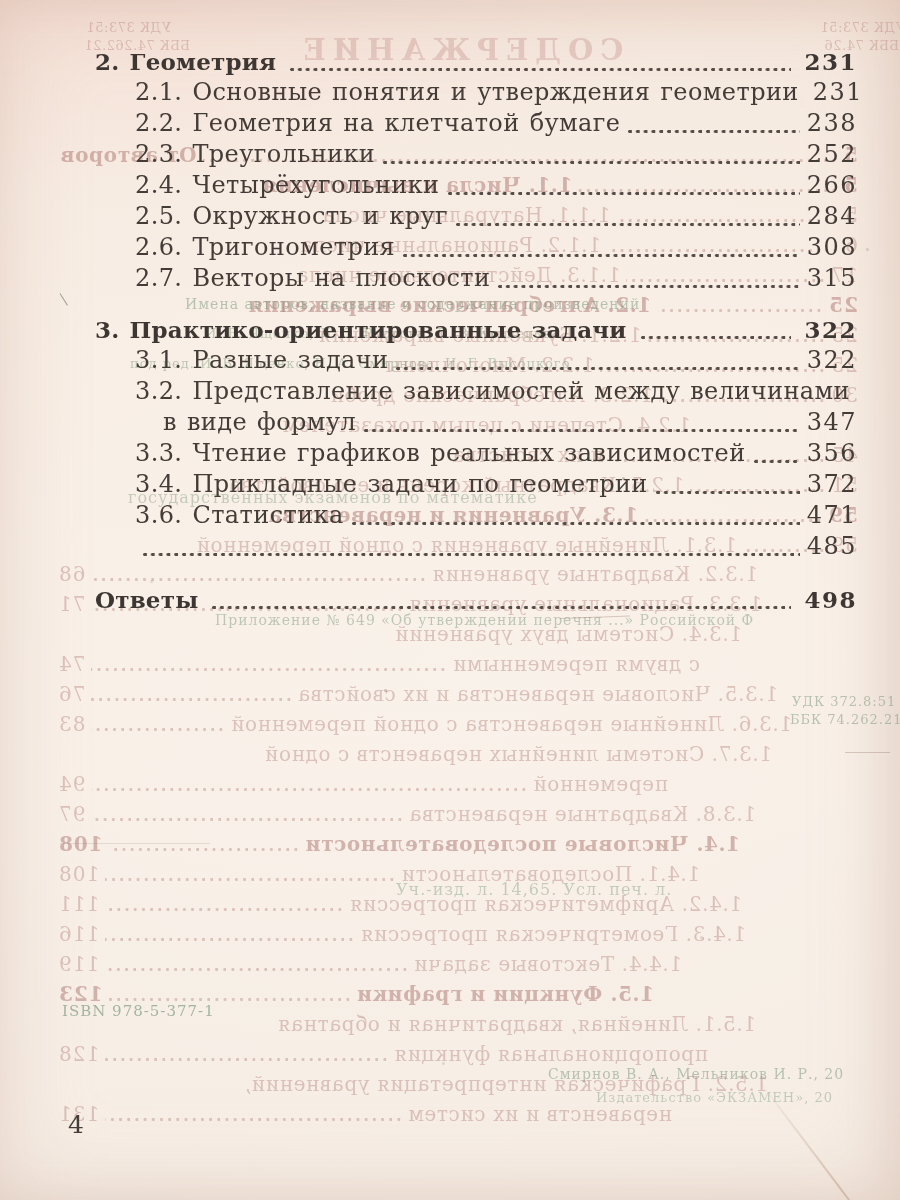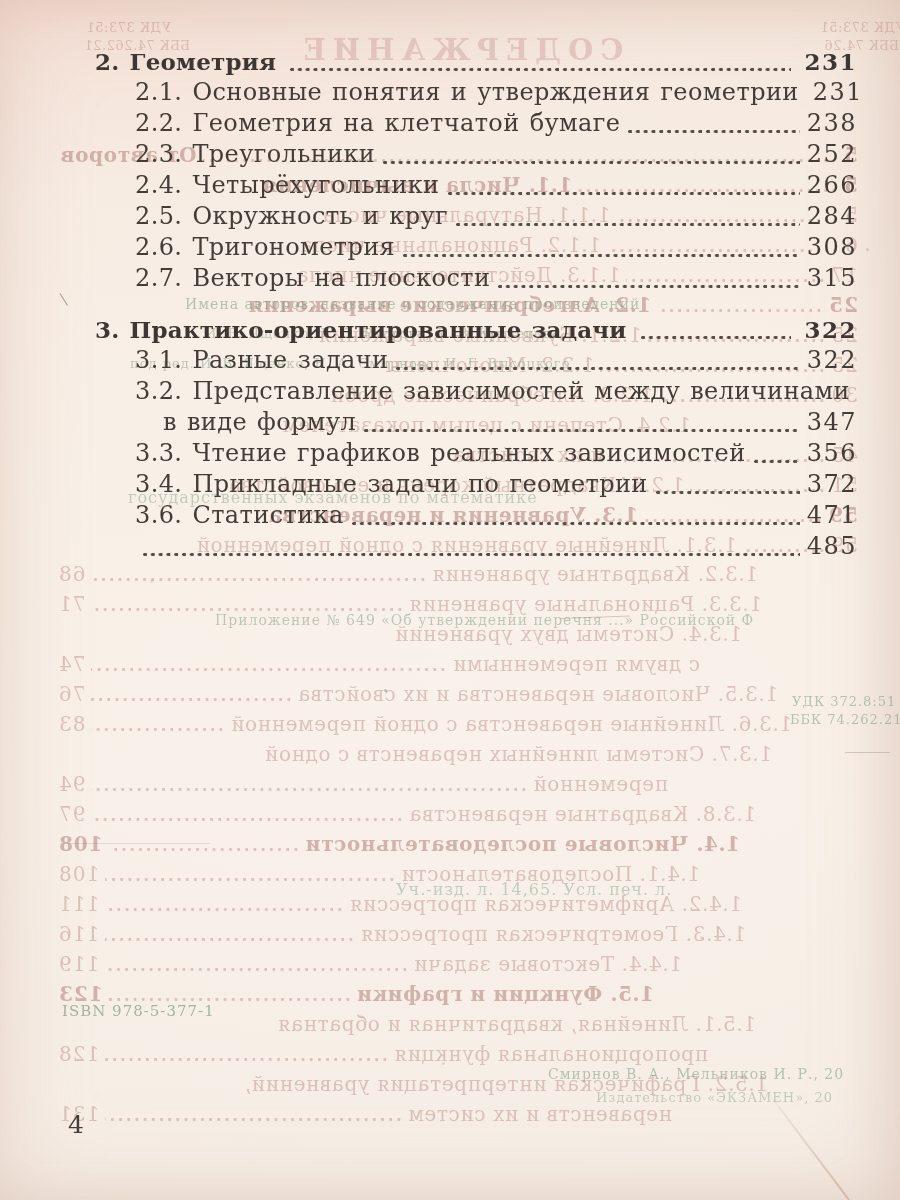--- a/index.html
+++ b/index.html
@@ -305,20 +305,25 @@
     </div>
     <div class="entry l1">
       <span class="lbl">3.6. Статистика</span>
       <div class="dots"></div>
       <span class="num">471</span>
     </div>
     <div class="entry l1">
       <div class="dots"></div>
       <span class="num">485</span>
     </div>
+    <div class="entry bold gap2">
+      <span class="lbl">Ответы</span>
+      <div class="dots"></div>
+      <span class="num">498</span>
+    </div>
   </div>
 
 <div class="pagenum">4</div>
 
 <div class="speck" style="left:622px;top:477px"></div>
 <div class="speck" style="left:384px;top:689px"></div>
 <div class="speck" style="left:866px;top:248px;opacity:.6"></div>
 <div class="speck" style="left:442px;top:1062px;opacity:.5"></div>
 <div class="speck" style="left:700px;top:936px;opacity:.5"></div>
 <div class="speck" style="left:150px;top:580px;opacity:.45"></div>

